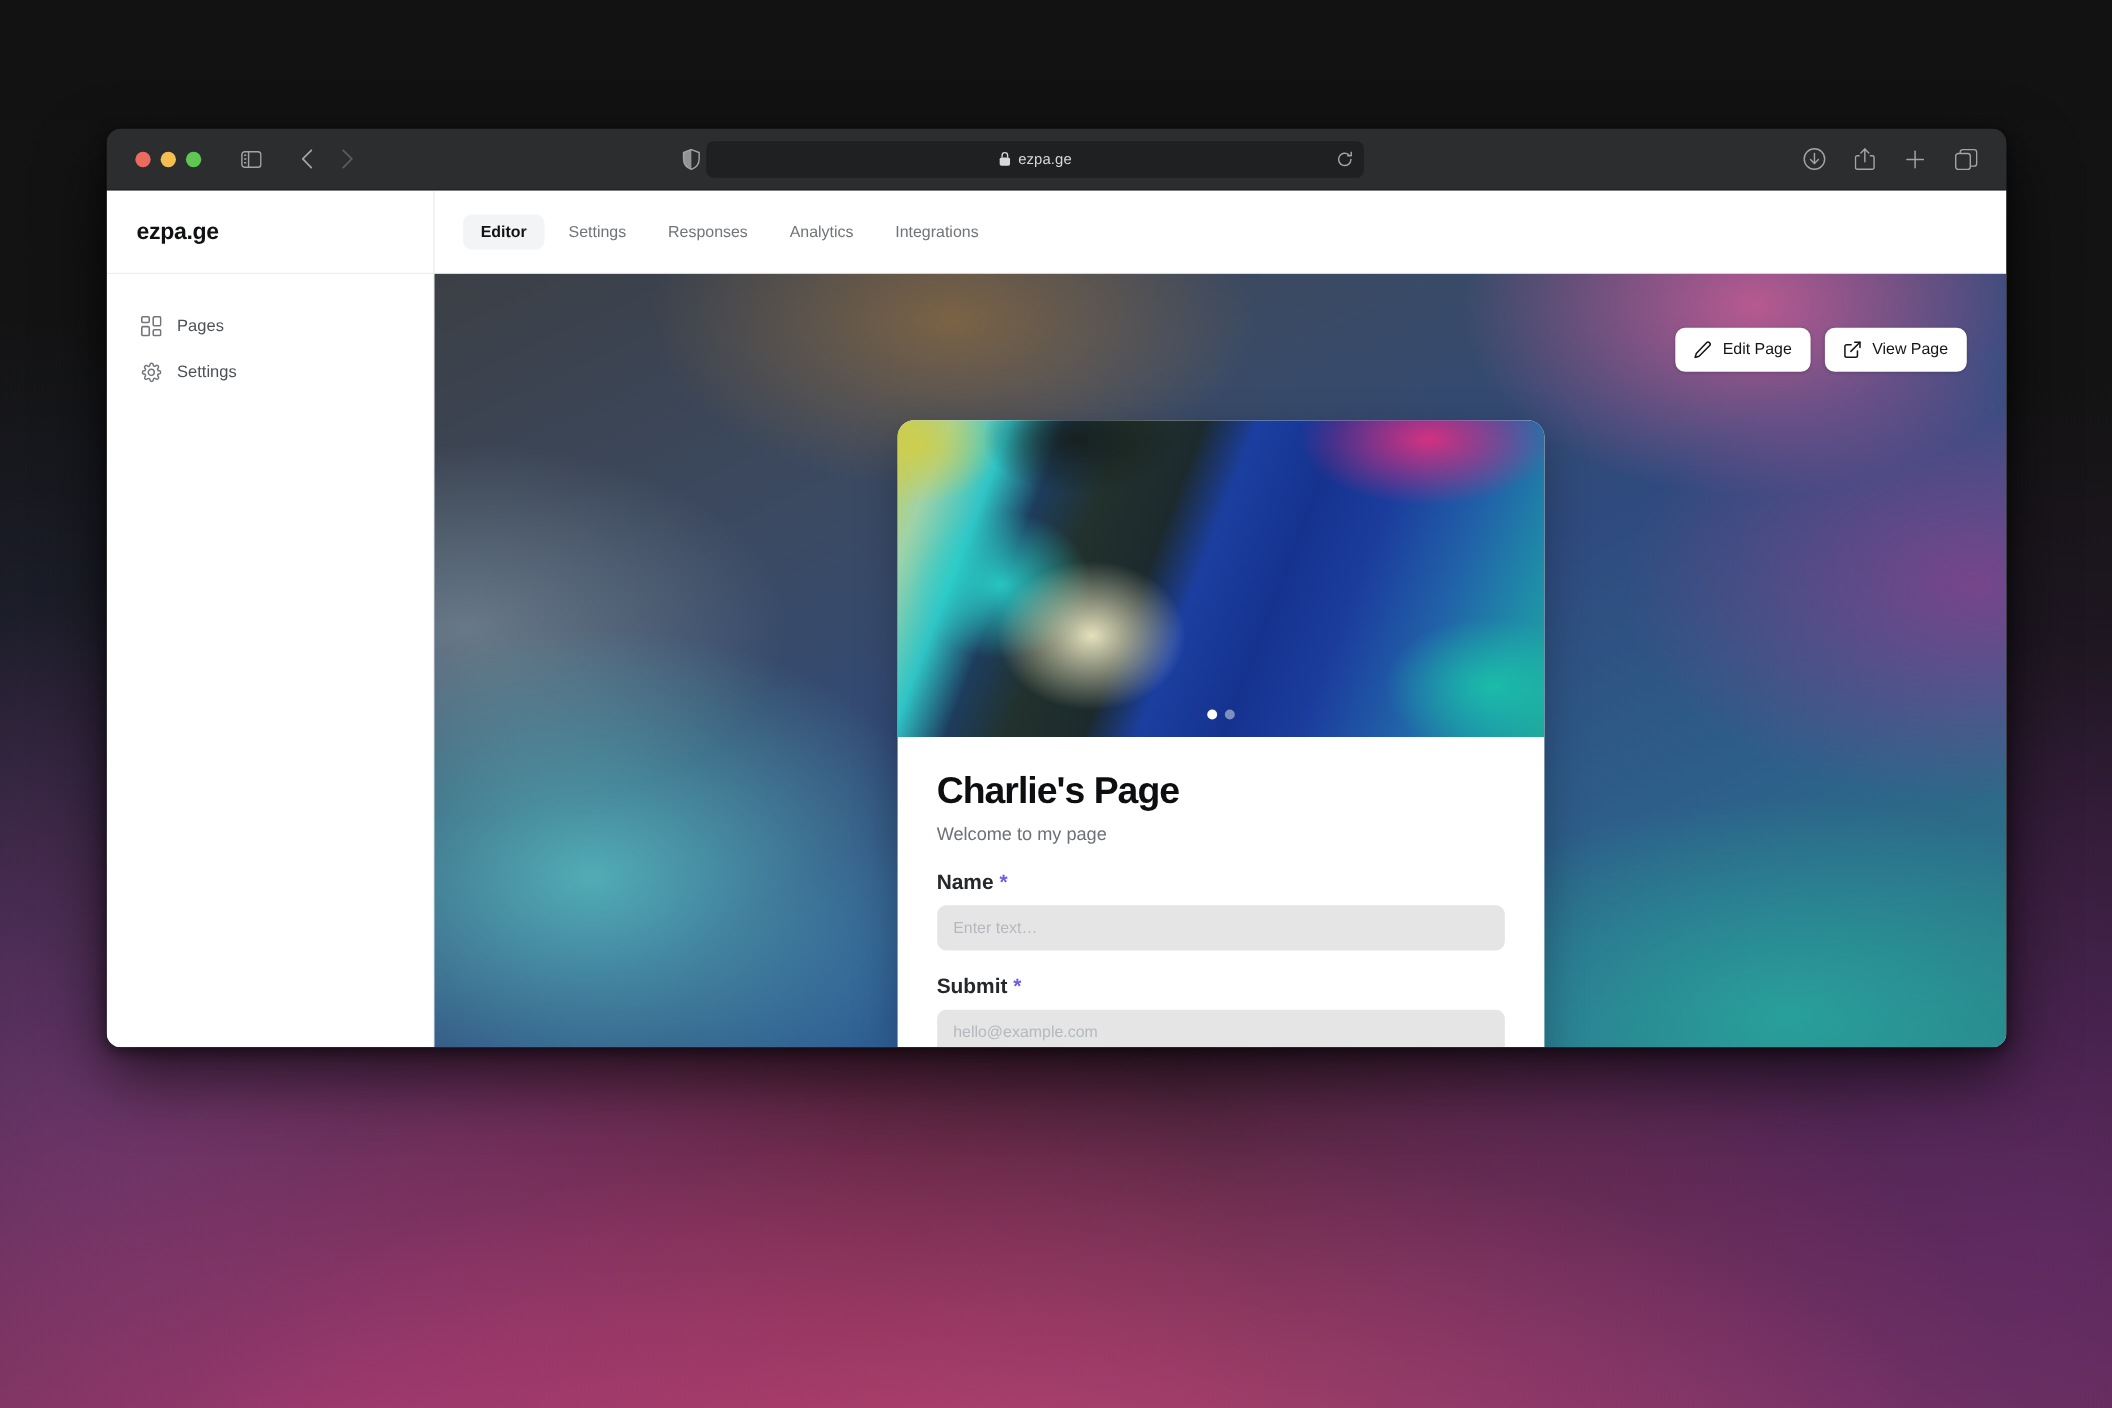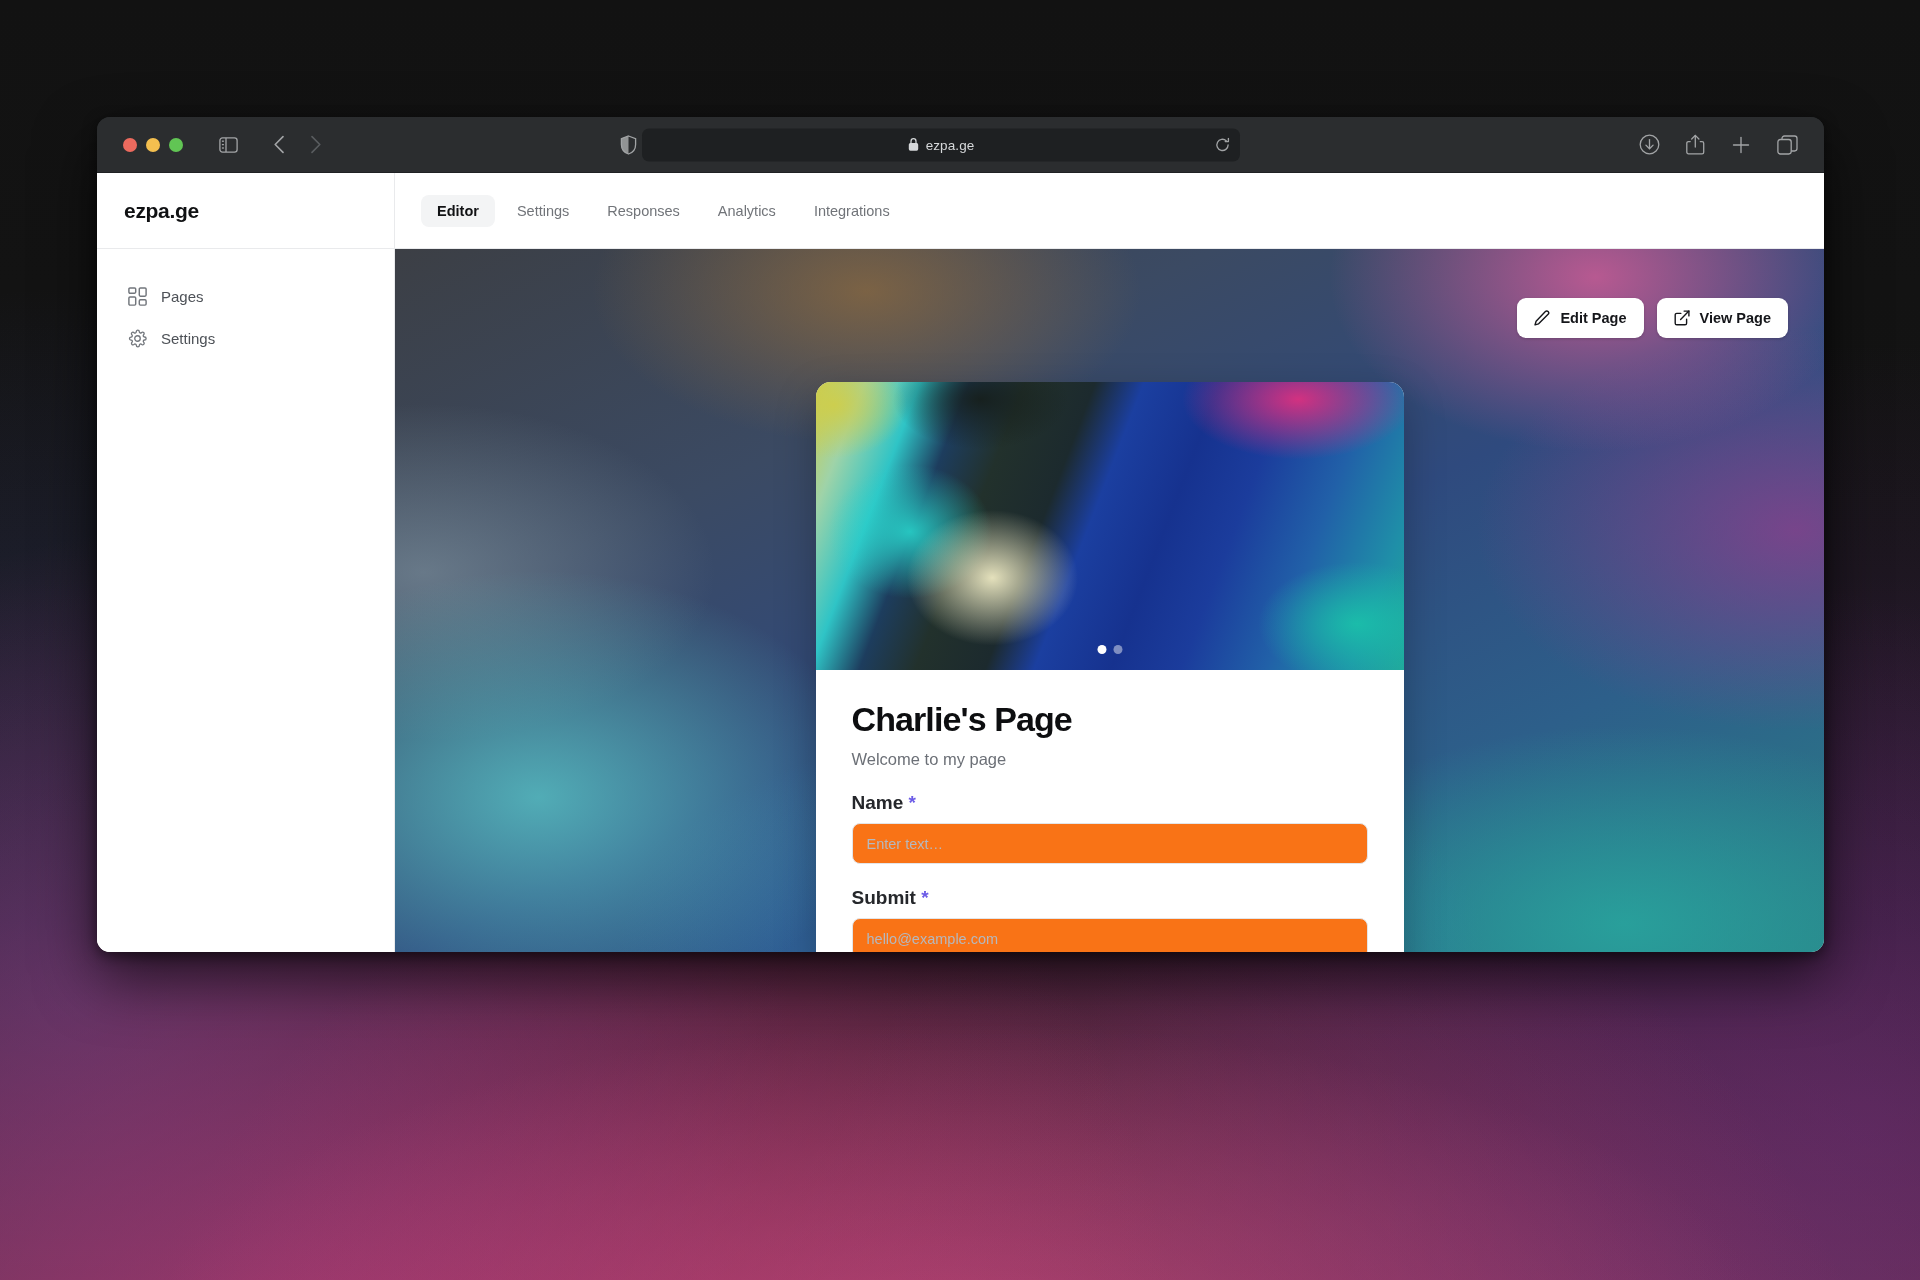--- a/index.html
+++ b/index.html
@@ -131,21 +131,21 @@
   }
 
   #page-actions{
     position:absolute; top:49px; right:36px;
     display:flex; gap:13px; z-index:5;
   }
   .action-btn{
     display:flex; align-items:center; gap:10px;
     height:40px; padding:0 17px;
     background:#fff; border-radius:9px;
-    font-size:14.5px; font-weight:700; color:#15161a;
+    font-size:14.5px; font-weight:400; color:#15161a;
     box-shadow:0 1px 3px rgba(0,0,0,.18);
     cursor:pointer; white-space:nowrap;
   }
 
   
   #page-card{
     position:absolute;
     left:50%; transform:translateX(-50%);
     top:133px;
     width:588px;
@@ -183,21 +183,21 @@
   #card-subtitle{ margin-top:11px; font-size:16.5px; color:#6c7077; }
 
   .field{ margin-top:23px; }
   .field-label{ font-size:19px; font-weight:600; color:#25272b; margin-bottom:9px; }
   .req{ color:#6c5ce7; font-weight:700; }
   .field-input{
     width:100%; height:41px;
     border:1px solid #e3e5e8; border-radius:8px;
     padding:0 14px; font-size:14.5px; color:#16181c;
     font-family:"Liberation Sans", sans-serif;
-    background:#f97316; outline:none;
+    background:#e5e5e5; outline:none;
   }
   .field-input::placeholder{ color:#b5b8be; }
 
   #submit-button{
     margin-top:30px; width:100%; height:45px;
     background:#3b82f6; color:#fff;
     border:none; border-radius:8px;
     font-size:14.5px; font-weight:700;
     font-family:"Liberation Sans", sans-serif;
     cursor:pointer;

